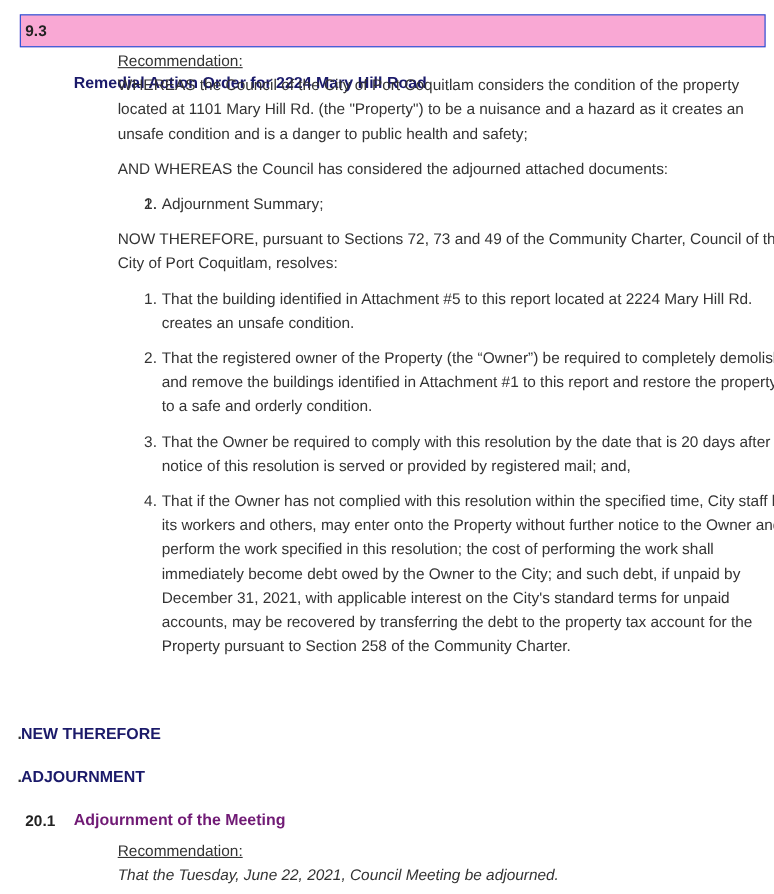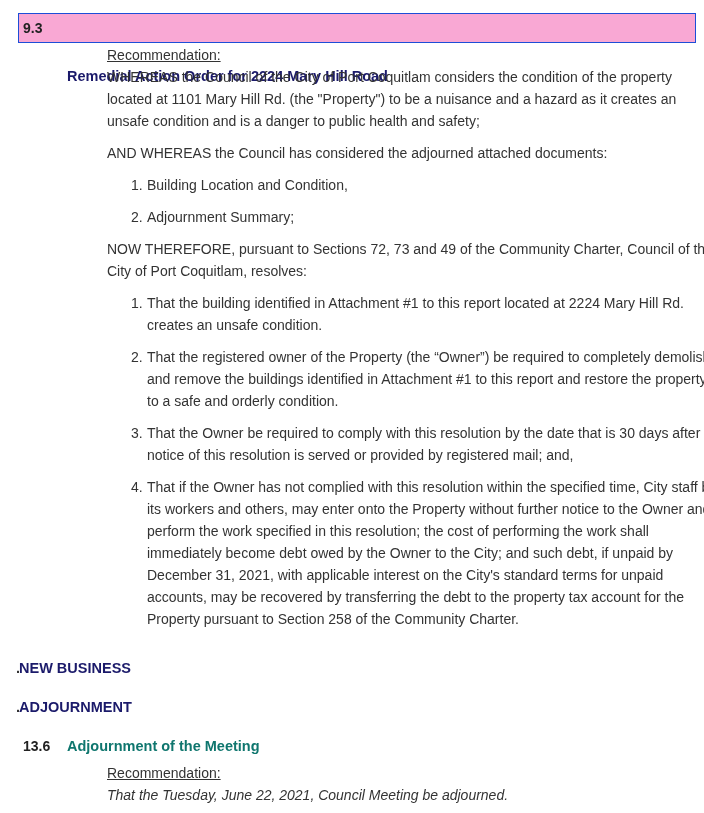--- a/index.html
+++ b/index.html
@@ -22,56 +22,56 @@
   p { margin: 0; }
   .para { margin-bottom: 10px; }
   ol { margin: 0; padding: 0; list-style: none; }
   ol li { position: relative; padding-left: 40px; margin-bottom: 10px; }
   ol li .num { position: absolute; left: 24px; top: 0; }
   .section-head {
     position: absolute; left: 19px; font-weight: bold; color: #1b1a6a; font-size: 14.5px;
   }
   .section-dot { position: absolute; left: -3px; color: #333; font-weight: bold; }
   .sub-num { position: absolute; left: 23px; font-weight: bold; color: #222; font-size: 14px; }
-  .sub-title { position: absolute; left: 67px; font-weight: bold; color: #0f766e; font-size: 14.5px; text-align: center; }
+  .sub-title { position: absolute; left: 67px; font-weight: bold; color: #701a75; font-size: 14.5px; text-align: center; }
   .italic { font-style: italic; }
 </style>
 </head>
 <body>
 
 <div class="item-header">
   <span class="item-num">9.3</span>
   <span class="item-title">Remedial Action Order for 2224 Mary Hill Road</span>
 </div>
 
 <div class="content" style="top:44px;">
   <p class="rec-label">Recommendation:</p>
   <p class="para">WHEREAS the Council of the City of Port Coquitlam considers the condition of the property located at 1101 Mary Hill Rd. (the "Property") to be a nuisance and a hazard as it creates an unsafe condition and is a danger to public health and safety;</p>
   <p class="para">AND WHEREAS the Council has considered the adjourned attached documents:</p>
   <ol>
-    <li><span class="num">1.</span><span>Building Location and Condition,</span></li>
+    <li><span class="num">1.</span></li>
     <li><span class="num">2.</span><span>Adjournment Summary;</span></li>
   </ol>
   <p class="para">NOW THEREFORE, pursuant to Sections 72, 73 and 49 of the Community Charter, Council of the City of Port Coquitlam, resolves:</p>
   <ol>
-    <li><span class="num">1.</span><span>That the building identified in Attachment #1 to this report located at 2224 Mary Hill Rd. creates an unsafe condition.</span></li>
+    <li><span class="num">1.</span><span>That the building identified in Attachment #5 to this report located at 2224 Mary Hill Rd. creates an unsafe condition.</span></li>
     <li><span class="num">2.</span><span>That the registered owner of the Property (the “Owner”) be required to completely demolish and remove the buildings identified in Attachment #1 to this report and restore the property to a safe and orderly condition.</span></li>
-    <li><span class="num">3.</span><span>That the Owner be required to comply with this resolution by the date that is 30 days after notice of this resolution is served or provided by registered mail; and,</span></li>
+    <li><span class="num">3.</span><span>That the Owner be required to comply with this resolution by the date that is 20 days after notice of this resolution is served or provided by registered mail; and,</span></li>
     <li><span class="num">4.</span><span>That if the Owner has not complied with this resolution within the specified time, City staff by its workers and others, may enter onto the Property without further notice to the Owner and perform the work specified in this resolution; the cost of performing the work shall immediately become debt owed by the Owner to the City; and such debt, if unpaid by December 31, 2021, with applicable interest on the City's standard terms for unpaid accounts, may be recovered by transferring the debt to the property tax account for the Property pursuant to Section 258 of the Community Charter.</span></li>
   </ol>
 </div>
 
 <div class="section-head" style="top:660px;">
   <span class="section-dot">.</span>
-  <span>NEW BUSINESS</span>
+  <span>NEW THEREFORE</span>
 </div>
 <div class="section-head" style="top:699px;">
   <span class="section-dot">.</span>
   <span>ADJOURNMENT</span>
 </div>
 
-<span class="sub-num" style="top:738px;">13.6</span>
+<span class="sub-num" style="top:738px;">20.1</span>
 <span class="sub-title" style="top:738px;">Adjournment of the Meeting</span>
 
 <div class="content" style="top:762px;">
   <p class="rec-label">Recommendation:</p>
   <p class="italic">That the Tuesday, June 22, 2021, Council Meeting be adjourned.</p>
 </div>
 
 </body></html>

